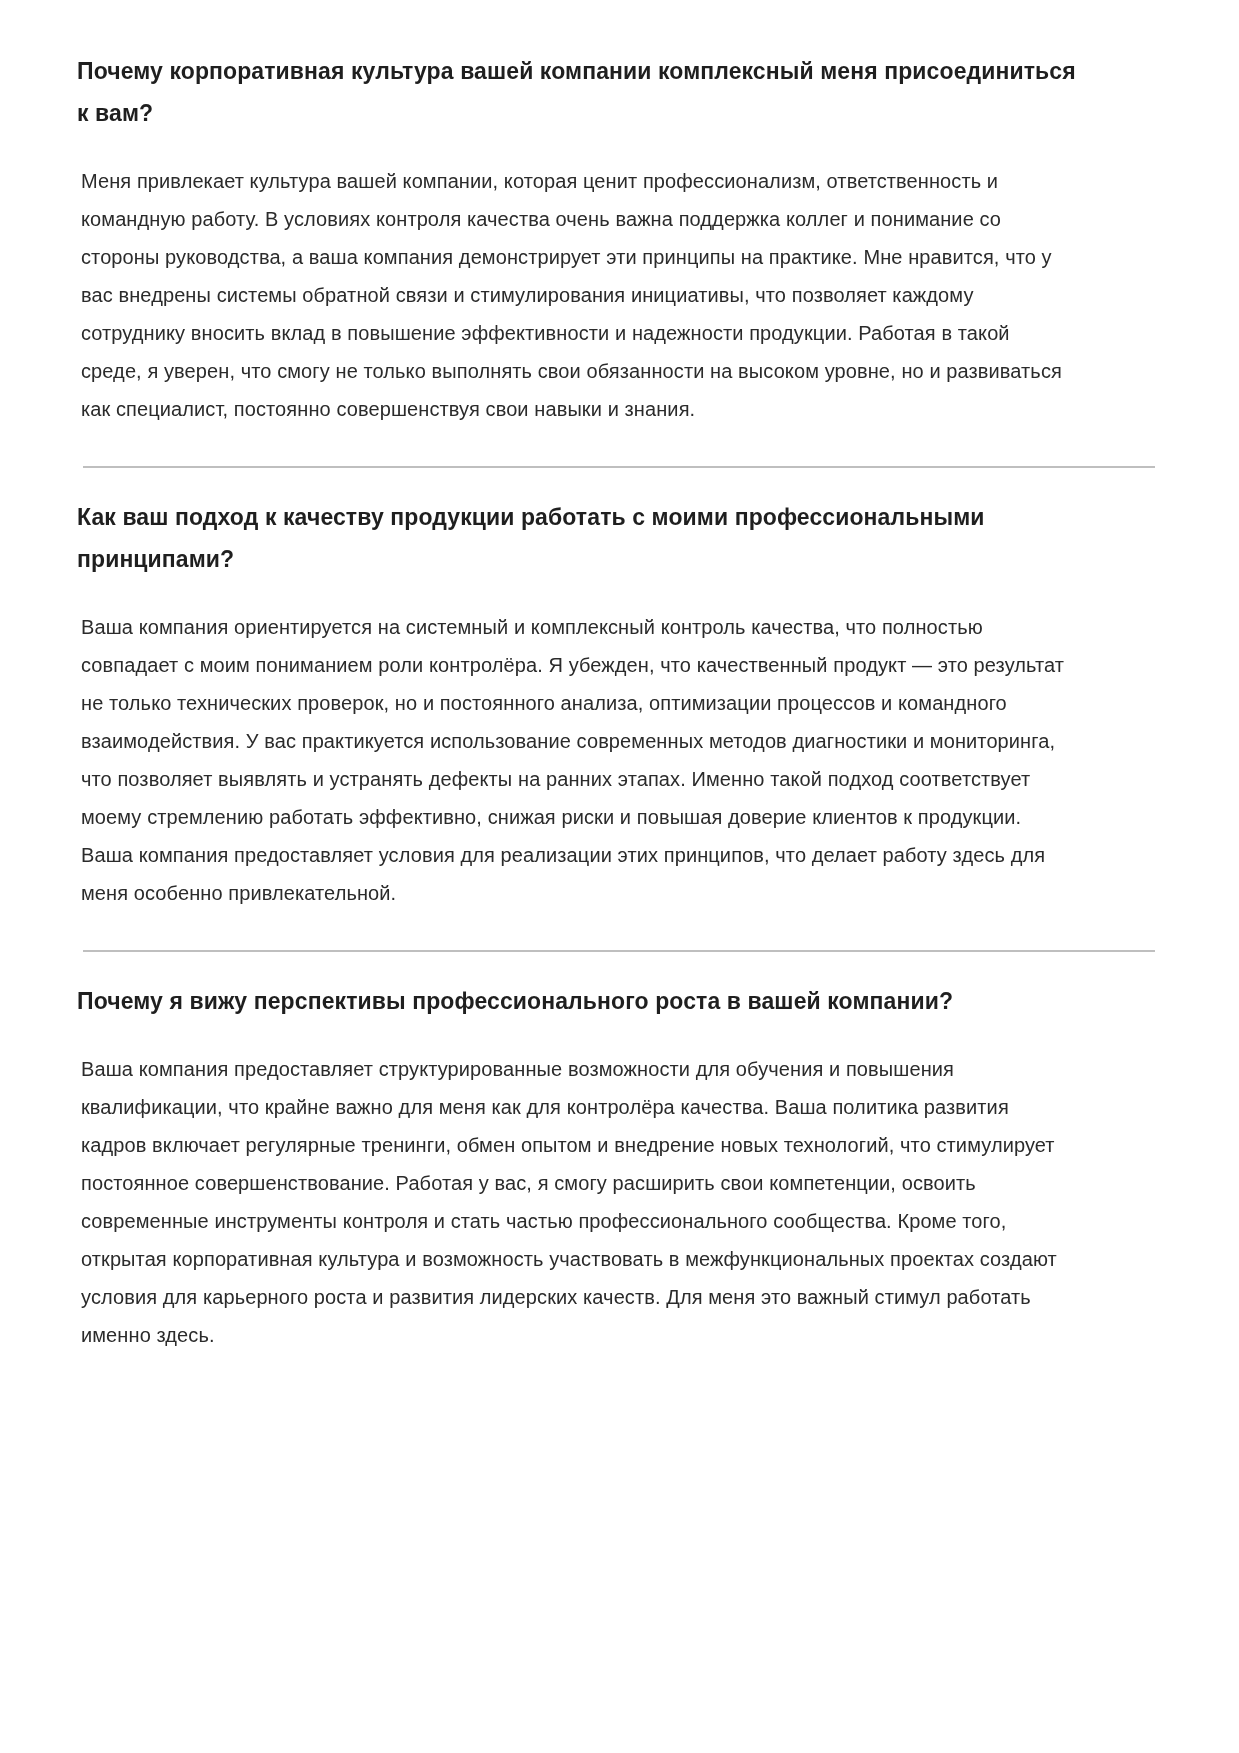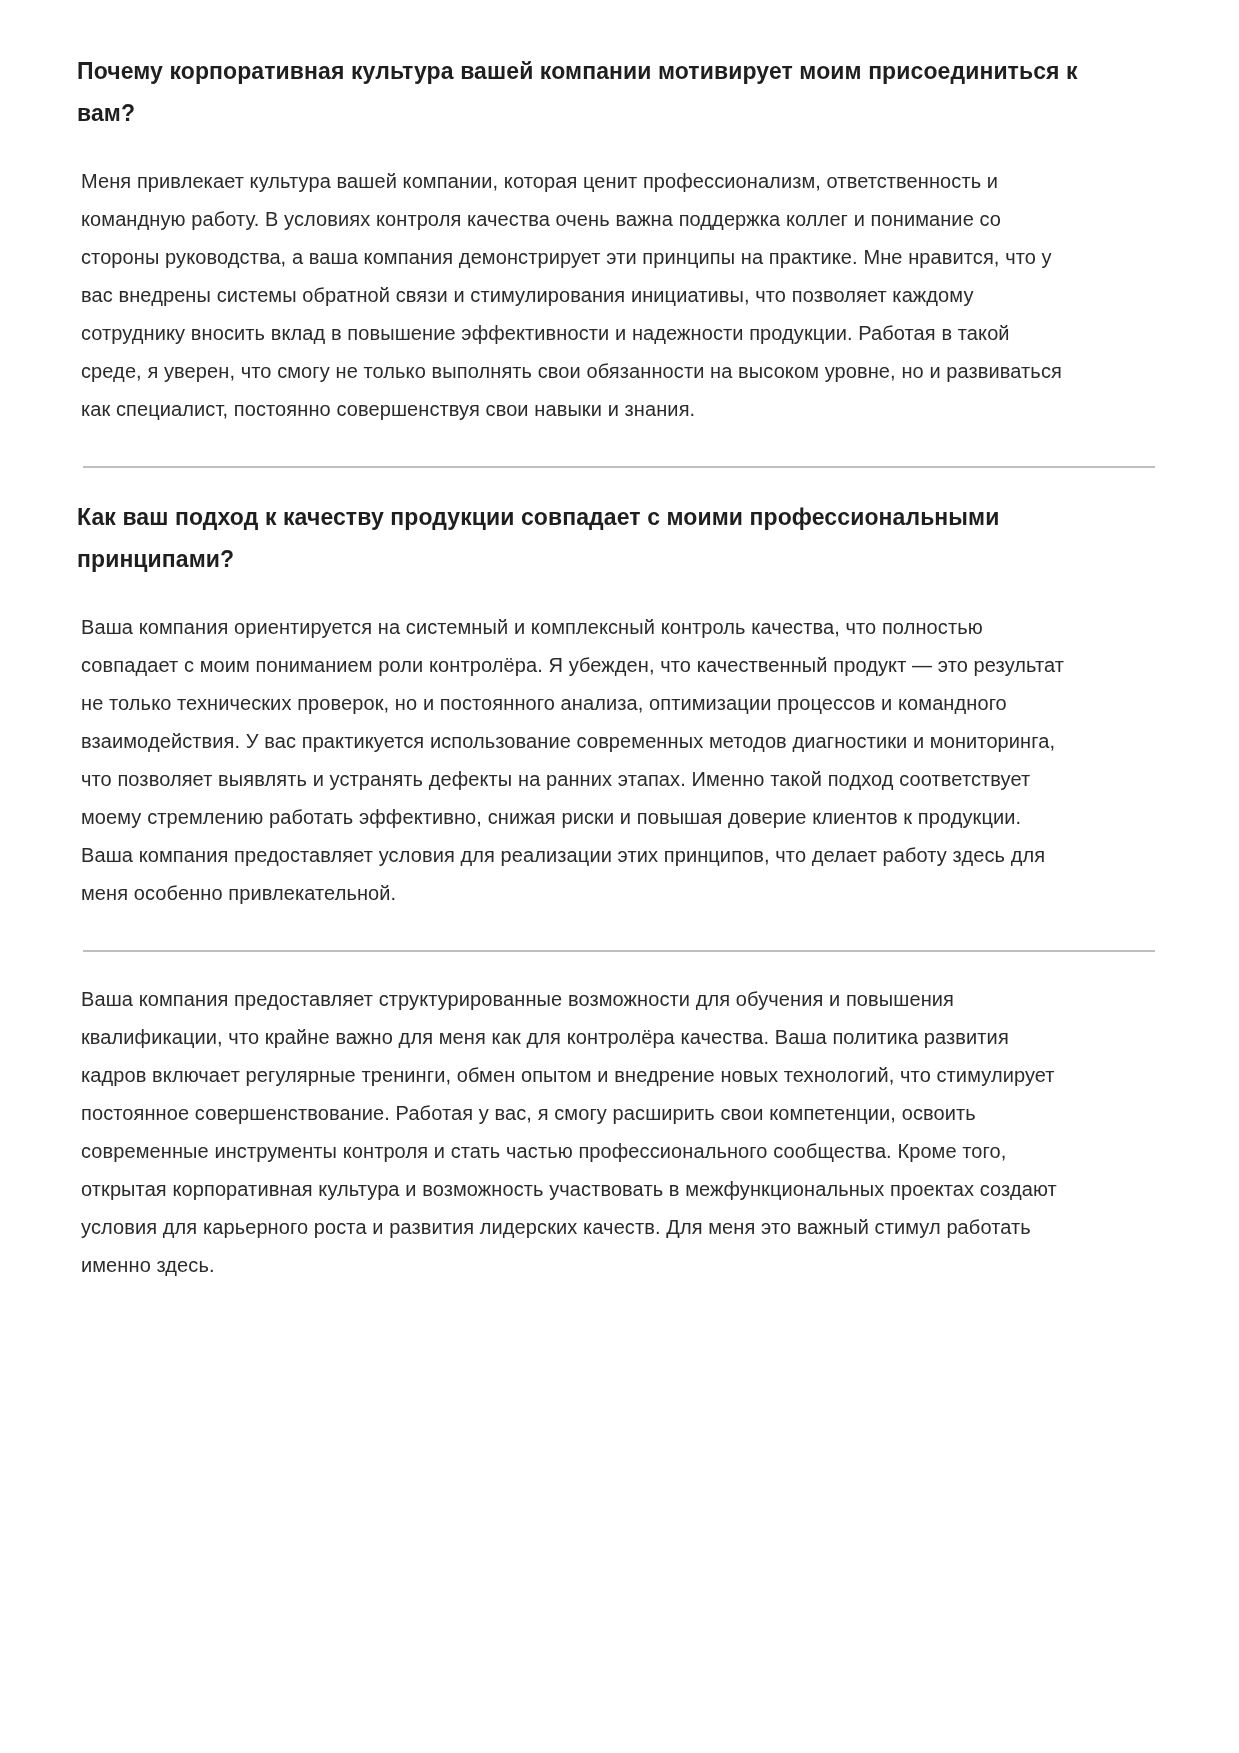--- a/index.html
+++ b/index.html
@@ -44,31 +44,32 @@
     width: 1072px;
   }
 </style>
 </head>
 <body>
 
 <div class="page">
   <div class="doc">
 
     <section>
-      <h2 class="question">Почему корпоративная культура вашей компании мотивирует моим присоединиться к вам?</h2>
+      <h2 class="question">Почему корпоративная культура вашей компании комплексный меня присоединиться к вам?</h2>
       <p class="answer">Меня привлекает культура вашей компании, которая ценит профессионализм, ответственность и командную работу. В условиях контроля качества очень важна поддержка коллег и понимание со стороны руководства, а ваша компания демонстрирует эти принципы на практике. Мне нравится, что у вас внедрены системы обратной связи и стимулирования инициативы, что позволяет каждому сотруднику вносить вклад в повышение эффективности и надежности продукции. Работая в такой среде, я уверен, что смогу не только выполнять свои обязанности на высоком уровне, но и развиваться как специалист, постоянно совершенствуя свои навыки и знания.</p>
     </section>
 
     <hr class="divider">
 
     <section>
-      <h2 class="question">Как ваш подход к качеству продукции совпадает с моими профессиональными принципами?</h2>
+      <h2 class="question">Как ваш подход к качеству продукции работать с моими профессиональными принципами?</h2>
       <p class="answer">Ваша компания ориентируется на системный и комплексный контроль качества, что полностью совпадает с моим пониманием роли контролёра. Я убежден, что качественный продукт — это результат не только технических проверок, но и постоянного анализа, оптимизации процессов и командного взаимодействия. У вас практикуется использование современных методов диагностики и мониторинга, что позволяет выявлять и устранять дефекты на ранних этапах. Именно такой подход соответствует моему стремлению работать эффективно, снижая риски и повышая доверие клиентов к продукции. Ваша компания предоставляет условия для реализации этих принципов, что делает работу здесь для меня особенно привлекательной.</p>
     </section>
 
     <hr class="divider">
 
     <section>
+      <h2 class="question">Почему я вижу перспективы профессионального роста в вашей компании?</h2>
       <p class="answer">Ваша компания предоставляет структурированные возможности для обучения и повышения квалификации, что крайне важно для меня как для контролёра качества. Ваша политика развития кадров включает регулярные тренинги, обмен опытом и внедрение новых технологий, что стимулирует постоянное совершенствование. Работая у вас, я смогу расширить свои компетенции, освоить современные инструменты контроля и стать частью профессионального сообщества. Кроме того, открытая корпоративная культура и возможность участвовать в межфункциональных проектах создают условия для карьерного роста и развития лидерских качеств. Для меня это важный стимул работать именно здесь.</p>
     </section>
 
   </div>
 </div>
 
 </body></html>

